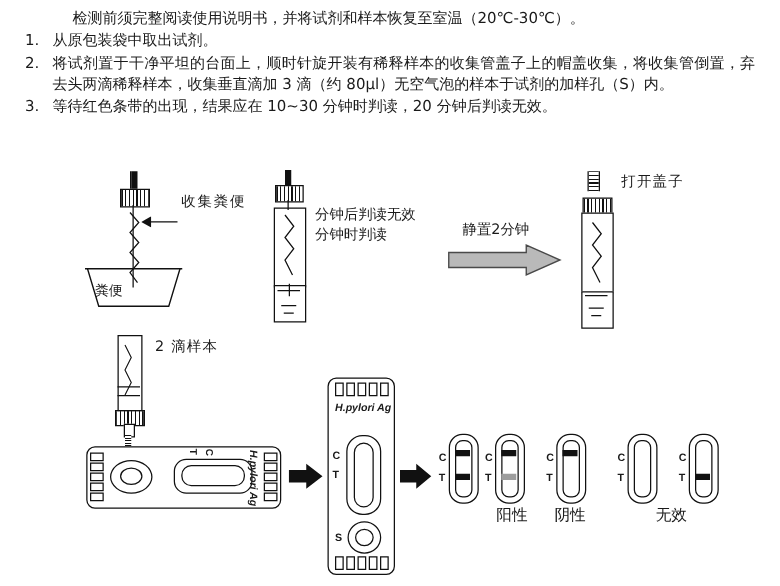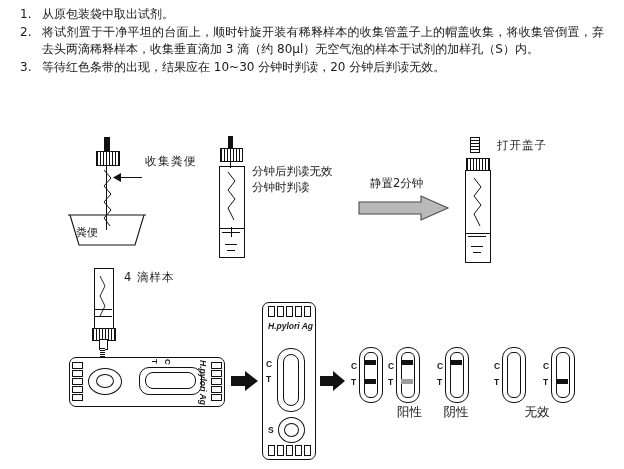--- a/index.html
+++ b/index.html
@@ -111,20 +111,21 @@
   .drop{position:absolute;width:0;height:0;
     border-left:3px solid transparent;border-right:3px solid transparent;
     border-bottom:6px solid #111;}
 </style>
 </head>
 <body>
 
 <div class="page">
 
   <div class="textblock">
+    <div class="lead">检测前须完整阅读使用说明书，并将试剂和样本恢复至室温（20℃-30℃）。</div>
 
     <div class="step">
       <div class="step-num">1.</div>
       <div class="step-body">从原包装袋中取出试剂。</div>
     </div>
     <div class="step">
       <div class="step-num">2.</div>
       <div class="step-body">将试剂置于干净平坦的台面上，顺时针旋开装有稀释样本的收集管盖子上的帽盖收集，将收集管倒置，弃去头两滴稀释样本，收集垂直滴加 3 滴（约 80μl）无空气泡的样本于试剂的加样孔（S）内。</div>
     </div>
     <div class="step">
@@ -216,21 +217,21 @@
         <polyline points="3,2 8,12 3,22 8,32 3,42" fill="none" stroke="#111" stroke-width="0.9"></polyline>
       </svg>
       <div class="hline" style="left:94px;top:177px;width:18px;"></div>
       <div class="hline" style="left:94px;top:184px;width:18px;"></div>
       <div class="abs" style="left:92px;top:196px;width:22px;height:11px;border:1.1px solid #111;
            background:repeating-linear-gradient(to right,#111 0 1px,#fff 1px 3px);"></div>
       <div class="abs" style="left:99px;top:207px;width:7px;height:9px;border:1px solid #111;background:#fff;"></div>
       <div class="abs" style="left:100px;top:216px;width:5px;height:10px;
            background:repeating-linear-gradient(to bottom,#111 0 1px,#fff 1px 2px);"></div>
 
-      <div class="lbl" style="left:124px;top:138px;letter-spacing:1px;">4 滴样本</div>
+      <div class="lbl" style="left:124px;top:138px;letter-spacing:1px;">2 滴样本</div>
 
       <div class="drop" style="left:99px;top:228px;"></div>
       <div class="drop" style="left:99px;top:238px;"></div>
     </div>
 
     <div>
       <div class="cass-h" style="left:69px;top:225px;width:154px;height:48px;"></div>
 
       <div class="notch" style="left:72px;top:230px;width:9px;height:5px;"></div>
       <div class="notch" style="left:72px;top:238px;width:9px;height:5px;"></div>

